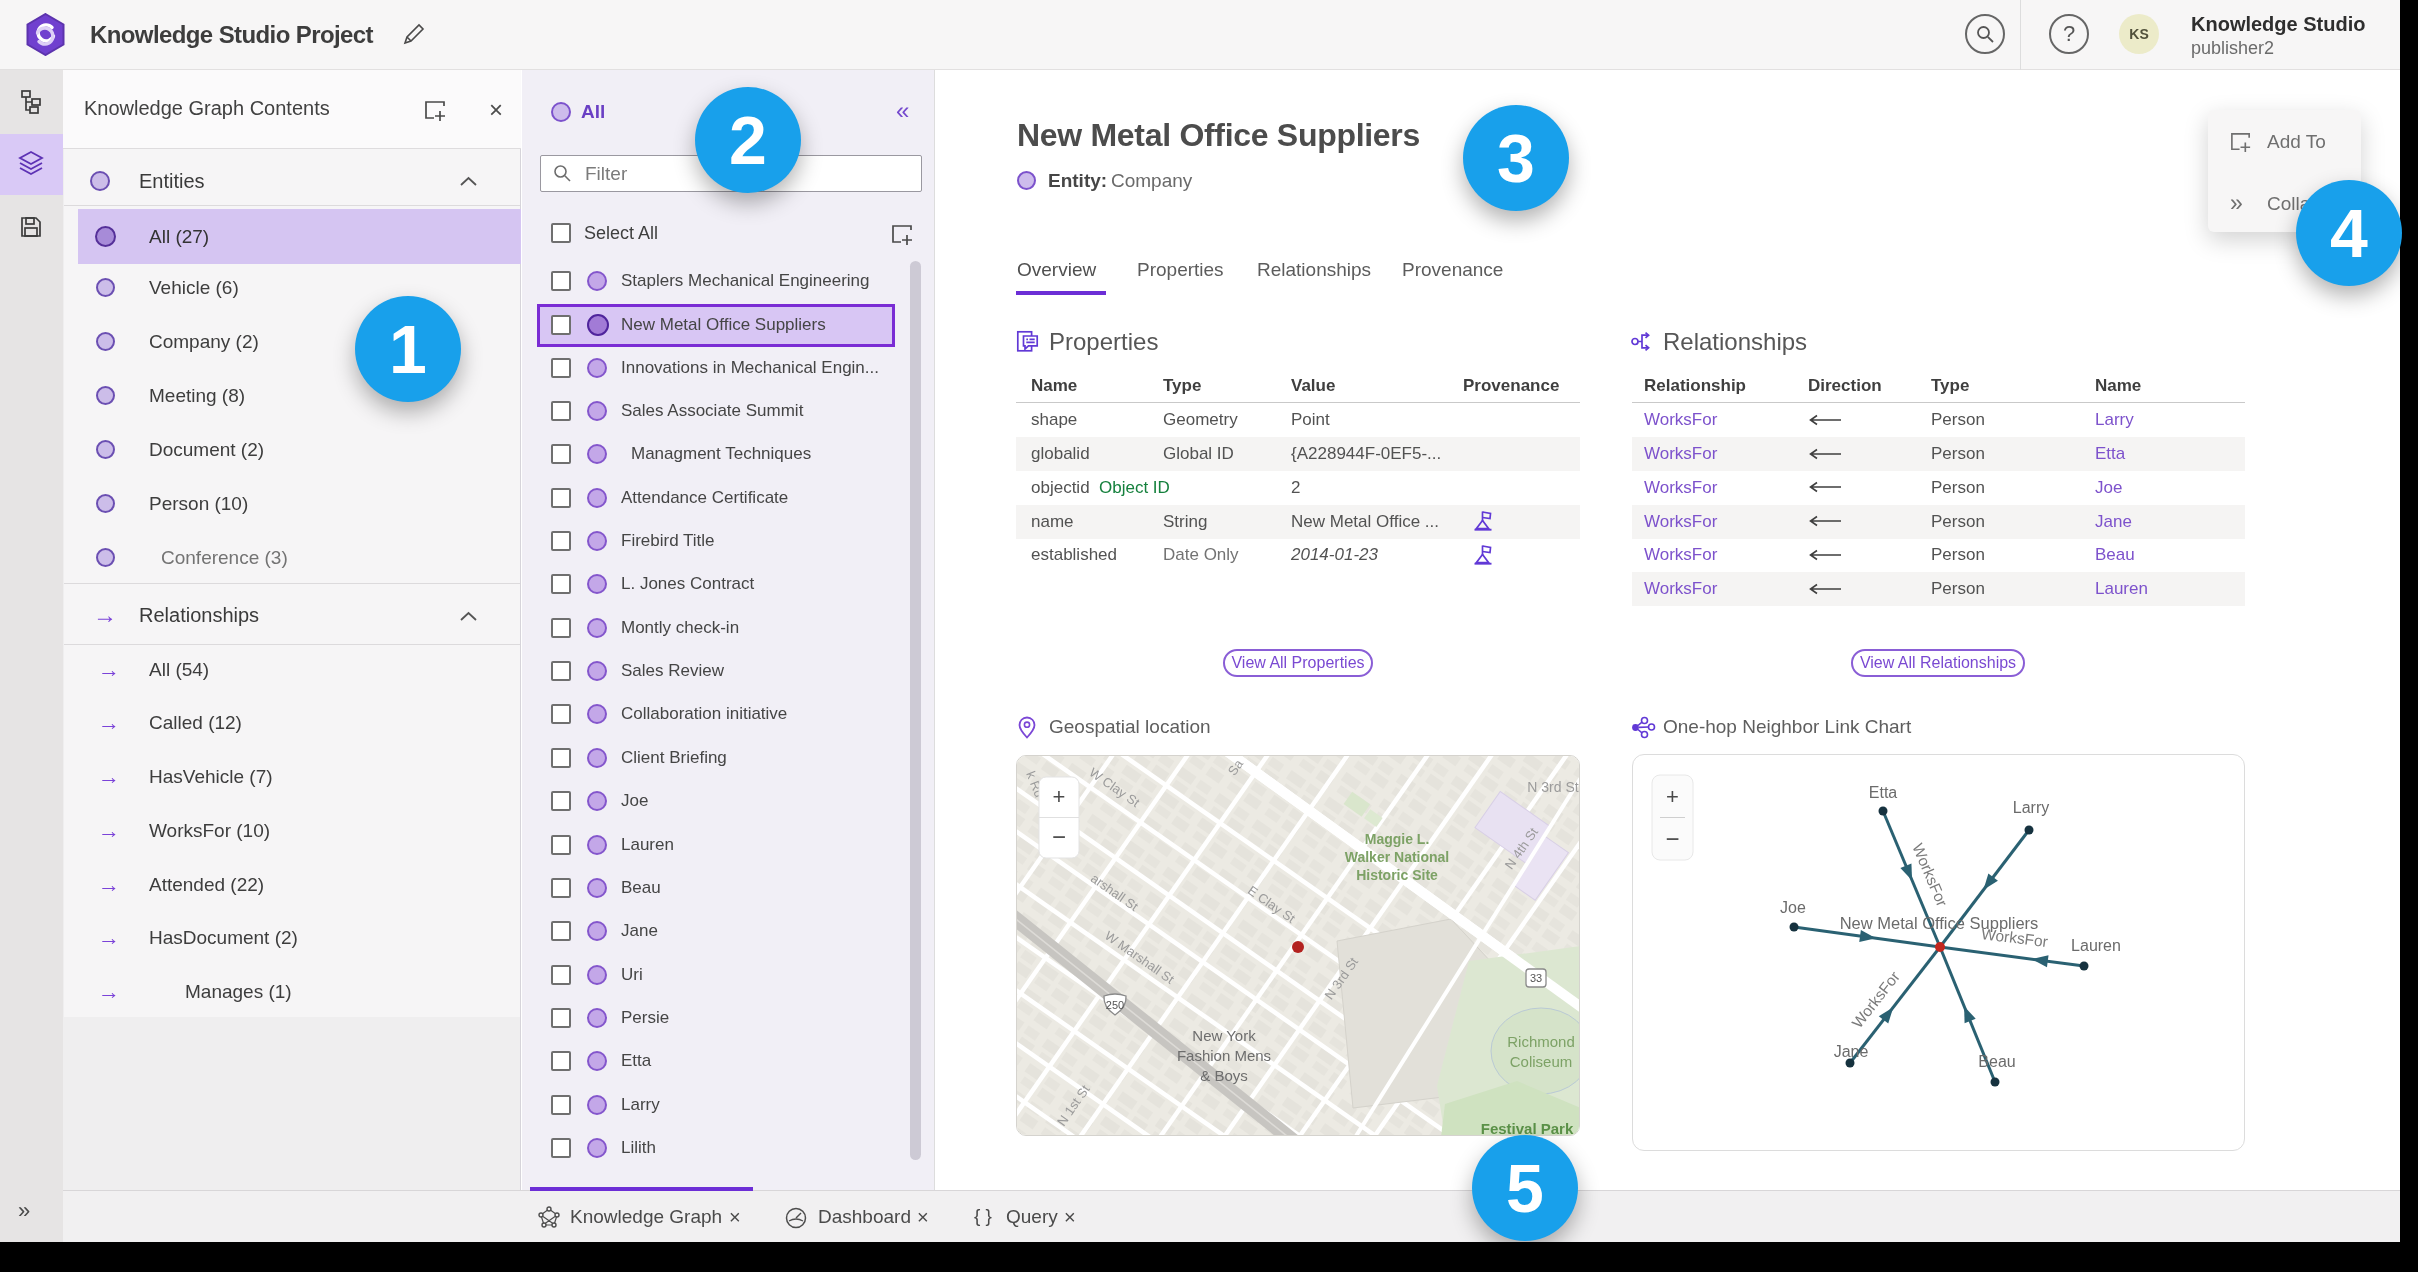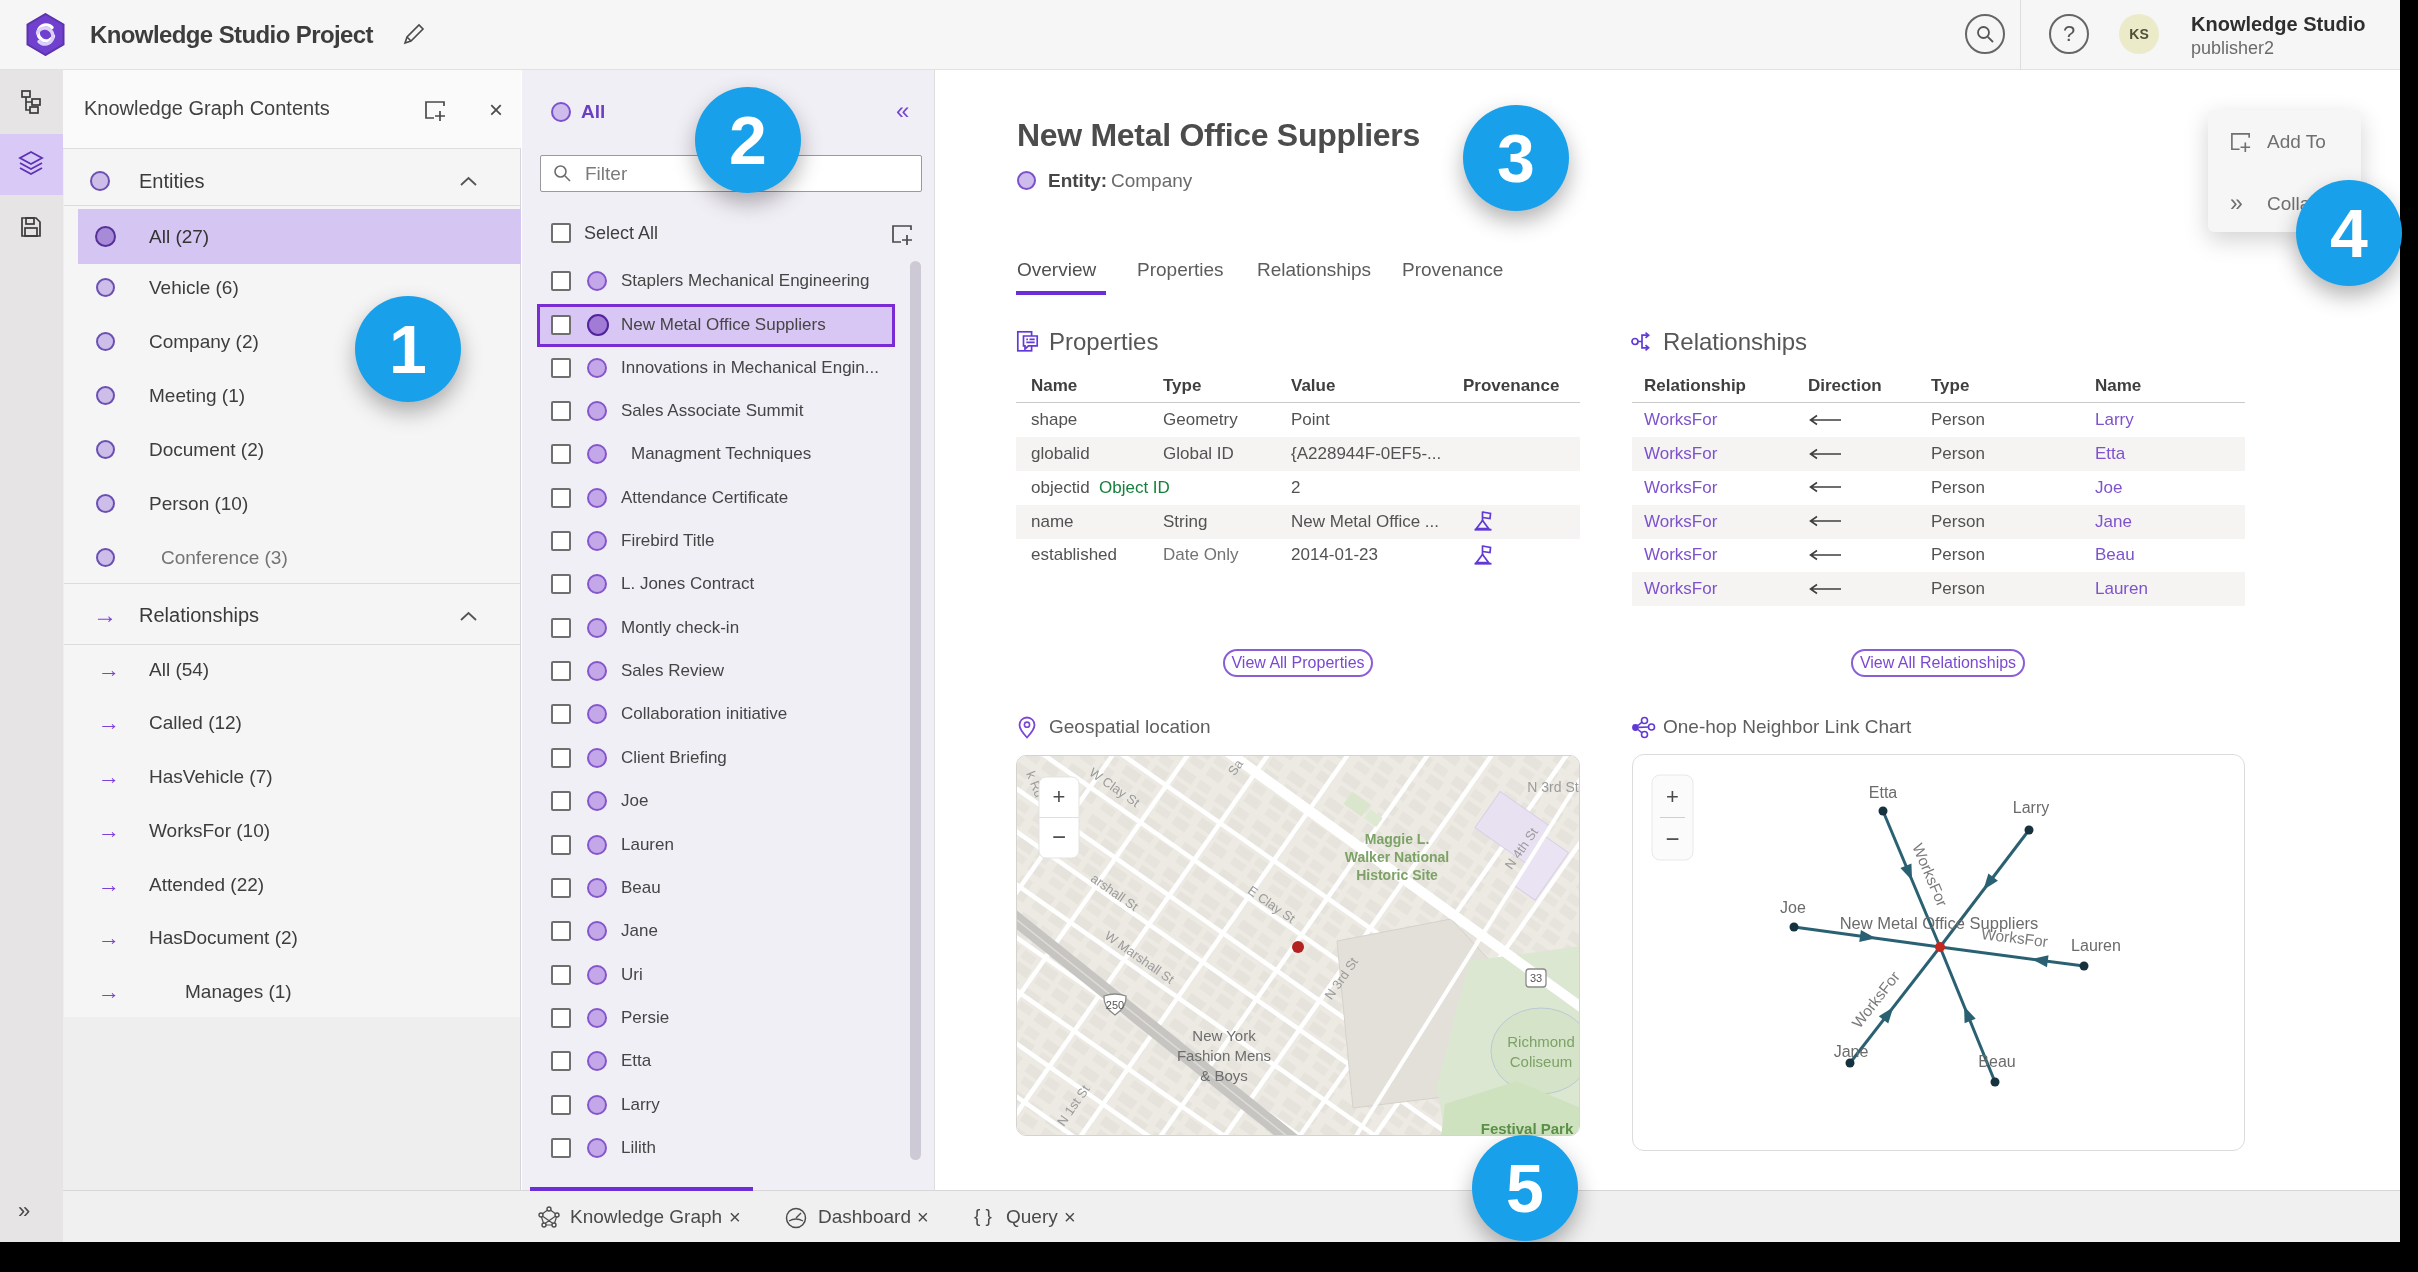--- a/index.html
+++ b/index.html
@@ -76,21 +76,21 @@
 
 <div class="abs" style="left:78px;top:209px;width:443px;height:55px;background:#d5c5f2;"></div>
 <div class="circ" style="left:95px;top:226px;width:21px;height:21px;background:#a78bd8;border:2px solid #553099;"></div>
 <div class="abs" style="left:149px;top:226px;font-size:19px;color:#333;">All (27)</div>
 
 <div class="circ" style="left:96px;top:278px;width:19px;height:19px;background:#ccbde9;border:2px solid #6b4fb2;"></div>
 <div class="abs" style="left:149px;top:277px;font-size:19px;color:#3d3d3d;">Vehicle (6)</div>
 <div class="circ" style="left:96px;top:332px;width:19px;height:19px;background:#ccbde9;border:2px solid #6b4fb2;"></div>
 <div class="abs" style="left:149px;top:331px;font-size:19px;color:#3d3d3d;">Company (2)</div>
 <div class="circ" style="left:96px;top:386px;width:19px;height:19px;background:#ccbde9;border:2px solid #6b4fb2;"></div>
-<div class="abs" style="left:149px;top:385px;font-size:19px;color:#3d3d3d;">Meeting (1)</div>
+<div class="abs" style="left:149px;top:385px;font-size:19px;color:#3d3d3d;">Meeting (8)</div>
 <div class="circ" style="left:96px;top:440px;width:19px;height:19px;background:#ccbde9;border:2px solid #6b4fb2;"></div>
 <div class="abs" style="left:149px;top:439px;font-size:19px;color:#3d3d3d;">Document (2)</div>
 <div class="circ" style="left:96px;top:494px;width:19px;height:19px;background:#ccbde9;border:2px solid #6b4fb2;"></div>
 <div class="abs" style="left:149px;top:493px;font-size:19px;color:#3d3d3d;">Person (10)</div>
 <div class="circ" style="left:96px;top:548px;width:19px;height:19px;background:#ccbde9;border:2px solid #6b4fb2;"></div>
 <div class="abs" style="left:161px;top:547px;font-size:19px;color:#737373;">Conference (3)</div>
 <div class="abs" style="left:64px;top:583px;width:456px;height:1px;background:#dcdadc;"></div>
 
 <div class="abs" style="left:93px;top:601px;font-size:24px;color:#7a42d8;">→</div>
 <div class="abs" style="left:139px;top:604px;font-size:20px;color:#3a3a3a;">Relationships</div>
@@ -238,21 +238,21 @@
 <div class="abs" style="left:1163px;top:512px;font-size:17px;color:#525252;">String</div>
 <div class="abs" style="left:1291px;top:512px;font-size:17px;color:#525252;">New Metal Office ...</div>
 <svg class="abs" style="left:1472px;top:509px;" width="22" height="24" viewBox="0 0 22 24">
 <path d="M10.5 2.5 L10.5 12" fill="none" stroke="#6139d6" stroke-width="1.7"></path>
 <path d="M10.5 3 L18.5 4.5 L18 9.5 L10.5 8.5" fill="none" stroke="#6139d6" stroke-width="1.7"></path>
 <path d="M10.5 11.5 L4.5 19.5 L16.5 19.5 Z" fill="none" stroke="#6139d6" stroke-width="1.7"></path>
 <path d="M2.5 20.7 L19.5 20.7" fill="none" stroke="#6139d6" stroke-width="1.9"></path>
 </svg>
 <div class="abs" style="left:1031px;top:545px;font-size:17px;color:#525252;">established</div>
 <div class="abs" style="left:1163px;top:545px;font-size:17px;color:#737373;">Date Only</div>
-<div class="abs" style="left:1291px;top:545px;font-size:17px;color:#525252;">2014-01-23</div>
+<div class="abs" style="left:1291px;top:545px;font-size:17px;color:#525252;font-style:italic;">2014-01-23</div>
 <svg class="abs" style="left:1472px;top:543px;" width="22" height="24" viewBox="0 0 22 24">
 <path d="M10.5 2.5 L10.5 12" fill="none" stroke="#6139d6" stroke-width="1.7"></path>
 <path d="M10.5 3 L18.5 4.5 L18 9.5 L10.5 8.5" fill="none" stroke="#6139d6" stroke-width="1.7"></path>
 <path d="M10.5 11.5 L4.5 19.5 L16.5 19.5 Z" fill="none" stroke="#6139d6" stroke-width="1.7"></path>
 <path d="M2.5 20.7 L19.5 20.7" fill="none" stroke="#6139d6" stroke-width="1.9"></path>
 </svg>
 <div class="abs" style="left:1223px;top:649px;width:150px;height:28px;border:2px solid #8a5ed6;border-radius:15px;color:#7a49d2;font-size:16px;display:flex;align-items:center;justify-content:center;">View All Properties</div>
 
 <svg class="abs" style="left:1631px;top:330px;" width="24" height="23" viewBox="0 0 24 23">
   <circle cx="4" cy="11.5" r="3" fill="none" stroke="#6139d6" stroke-width="1.7"></circle>

